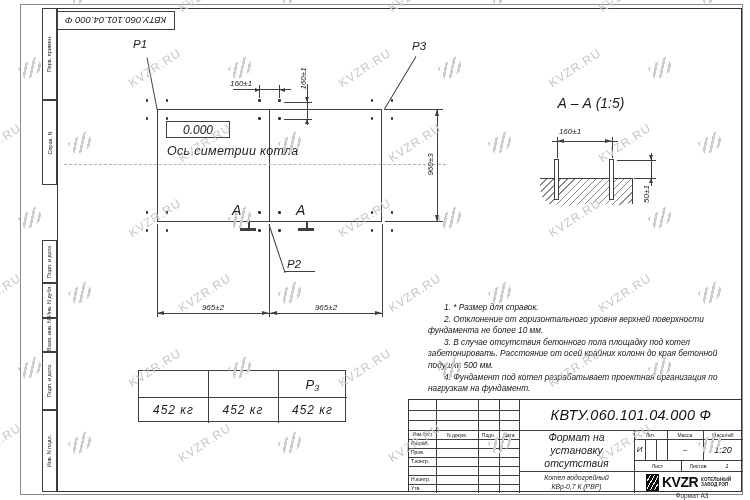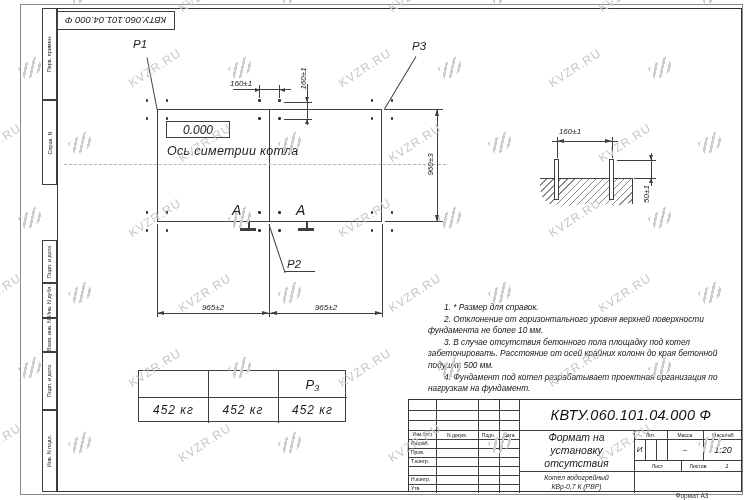--- a/index.html
+++ b/index.html
@@ -138,20 +138,21 @@
   <div class="ar" style="left:305px;top:119px;border-width:0 2px 5px 2px;border-bottom-color:#3f3f3f;"></div>
   <div class="txt dim ctr" style="left:284px;top:73px;width:38px;height:11px;transform:rotate(-90deg);">160±1</div>
 
   <div class="txt" style="left:232px;top:202px;font-size:14px;font-weight:500;">А</div>
   <div class="txt" style="left:296px;top:202px;font-size:14px;font-weight:500;">А</div>
   <div class="vl" style="left:248px;top:221px;width:1.6px;height:8px;"></div>
   <div class="hl" style="left:240px;top:228px;width:16px;height:2.5px;"></div>
   <div class="vl" style="left:306px;top:221px;width:1.6px;height:8px;"></div>
   <div class="hl" style="left:298px;top:228px;width:16px;height:2.5px;"></div>
 
+  <div class="txt ctr" style="left:536px;top:95px;width:110px;font-size:14px;">А – А (1:5)</div>
   <div class="vl" style="left:557px;top:137px;height:21px;"></div>
   <div class="vl" style="left:612px;top:137px;height:21px;"></div>
   <div class="hl" style="left:552px;top:141px;width:66px;"></div>
   <div class="ar" style="left:557px;top:139px;border-width:2.5px 7px 2.5px 0;border-right-color:#3f3f3f;"></div>
   <div class="ar" style="left:605px;top:139px;border-width:2.5px 0 2.5px 7px;border-left-color:#3f3f3f;"></div>
   <div class="txt dim ctr" style="left:545px;top:127px;width:50px;">160±1</div>
 
   <div style="position:absolute;left:540px;top:179px;width:92px;height:27px;
               background:repeating-linear-gradient(135deg,transparent 0 4px,#8a8a8a 4px 5px);
               clip-path:polygon(0 0,100% 0,100% 86%,85% 98%,58% 90%,32% 100%,10% 93%,3% 70%,0 40%);"></div>
@@ -236,20 +237,28 @@
     <div class="tbt ctr" style="left:258px;top:30px;width:36px;height:9px;font-size:5px;">Масса</div>
     <div class="tbt ctr" style="left:294px;top:30px;width:40px;height:9px;font-size:5px;">Масштаб</div>
     <div class="tbt ctr txt" style="left:225px;top:39px;width:11px;height:21px;font-size:8px;">И</div>
     <div class="tbt ctr" style="left:258px;top:39px;width:36px;height:21px;font-size:8px;">–</div>
     <div class="tbt ctr txt" style="left:294px;top:39px;width:40px;height:21px;font-size:9px;">1:20</div>
 
     <div class="tbt ctr" style="left:225px;top:60px;width:47px;height:11px;font-size:5.2px;">Лист</div>
     <div class="tbt ctr" style="left:274px;top:60px;width:30px;height:11px;font-size:5.2px;">Листов</div>
     <div class="tbt ctr txt" style="left:310px;top:60px;width:16px;height:11px;font-size:6px;">1</div>
 
+    <div style="position:absolute;left:225px;top:71px;width:109px;height:22px;display:flex;align-items:center;justify-content:center;gap:3px;">
+      <div style="width:13px;height:17px;background:repeating-linear-gradient(120deg,#0e0e0e 0 2.6px,#f5f5f5 2.6px 3.6px);border:1px solid #0e0e0e;"></div>
+      <span style="font-size:14px;font-weight:800;letter-spacing:-.5px;color:#0e0e0e;">KVZR</span>
+      <span style="display:inline-block;">
+        <span style="display:block;font-size:4.6px;line-height:5.2px;font-weight:700;color:#222;">КОТЕЛЬНЫЙ</span>
+        <span style="display:block;font-size:4.6px;line-height:5.2px;font-weight:700;color:#222;">ЗАВОД РЭП</span>
+      </span>
+    </div>
   </div>
 
   <div style="position:absolute;left:648px;top:492px;width:88px;text-align:center;font-size:6.5px;color:#333;">Формат А3</div>
 
   <div id="watermarks" style="position:absolute;left:0;top:0;width:750px;height:500px;pointer-events:none;">
       <div class="wm-text" style="left: -35px; top: -14px;">KVZR.RU</div>
       <div class="wm-logo" style="left: 70px; top: -14px;"></div>
       <div class="wm-text" style="left: 175px; top: -14px;">KVZR.RU</div>
       <div class="wm-logo" style="left: 280px; top: -14px;"></div>
       <div class="wm-text" style="left: 385px; top: -14px;">KVZR.RU</div>

